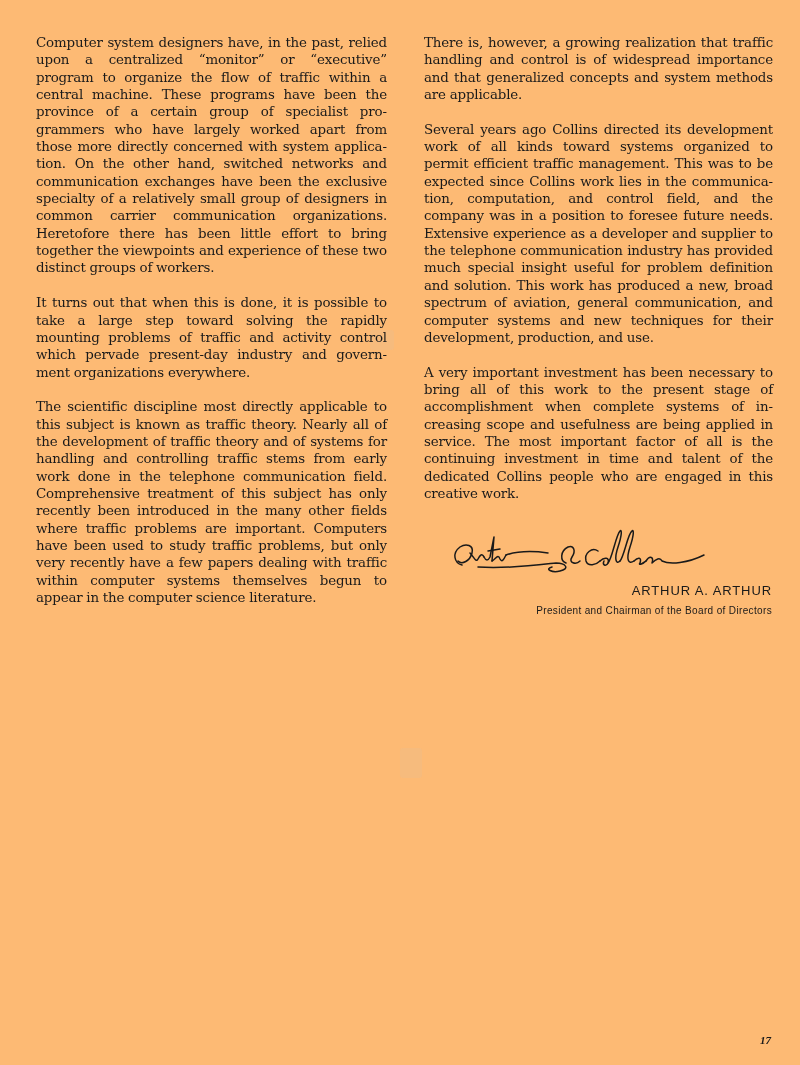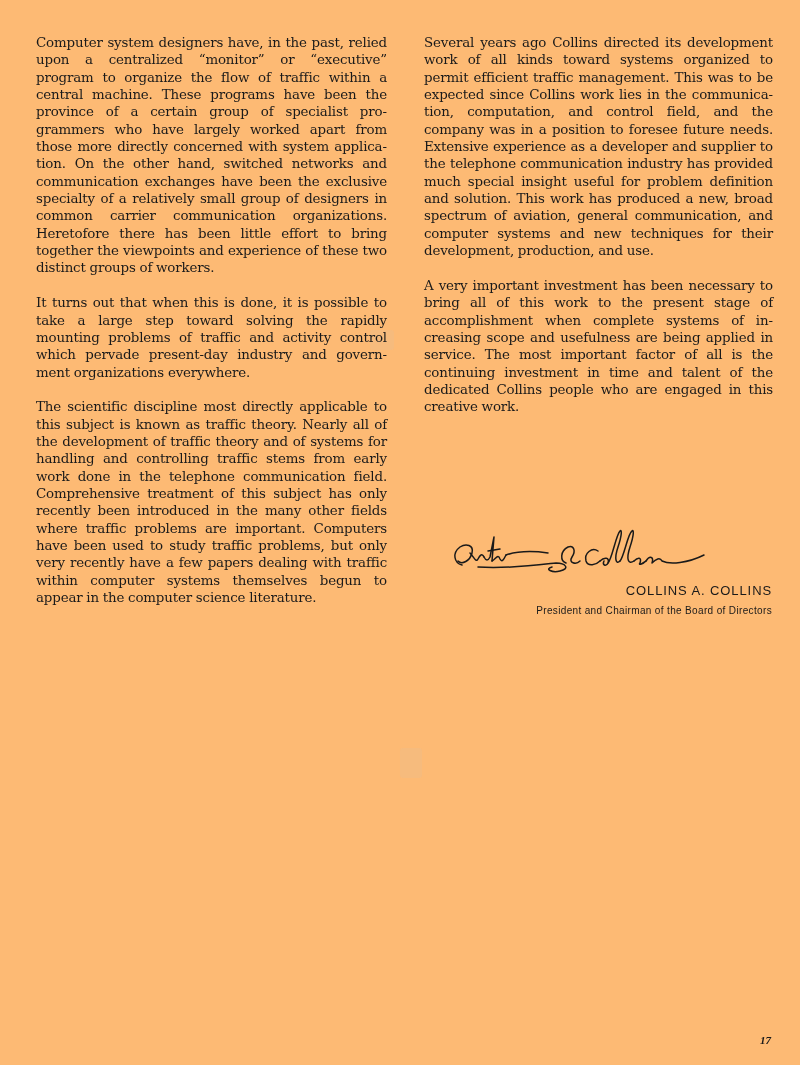--- a/index.html
+++ b/index.html
@@ -95,20 +95,21 @@
   <div class="bleed" style="left:370px;top:330px;width:24px;height:20px;"></div>
   <div class="bleed" style="left:400px;top:748px;width:22px;height:30px;"></div>
 
   <div class="column left">
     <p class="para">Computer system designers have, in the past, relied upon a centralized “monitor” or “executive” program to organize the flow of traffic within a central machine. These programs have been the province of a certain group of specialist pro­grammers who have largely worked apart from those more directly concerned with system applica­tion. On the other hand, switched networks and communication exchanges have been the exclusive specialty of a relatively small group of designers in common carrier communication organizations. Heretofore there has been little effort to bring together the viewpoints and experience of these two distinct groups of workers.</p>
     <p class="para">It turns out that when this is done, it is possible to take a large step toward solving the rapidly mounting problems of traffic and activity control which pervade present-day industry and govern­ment organizations everywhere.</p>
     <p class="para">The scientific discipline most directly applicable to this subject is known as traffic theory. Nearly all of the development of traffic theory and of systems for handling and controlling traffic stems from early work done in the telephone communication field. Comprehensive treatment of this subject has only recently been introduced in the many other fields where traffic problems are important. Com­puters have been used to study traffic problems, but only very recently have a few papers dealing with traffic within computer systems themselves begun to appear in the computer science literature.</p>
   </div>
 
   <div class="column right">
+    <p class="para">There is, however, a growing realization that traffic handling and control is of widespread importance and that generalized concepts and system methods are applicable.</p>
     <p class="para">Several years ago Collins directed its development work of all kinds toward systems organized to permit efficient traffic management. This was to be expected since Collins work lies in the communica­tion, computation, and control field, and the company was in a position to foresee future needs. Extensive experience as a developer and supplier to the telephone communication industry has pro­vided much special insight useful for problem definition and solution. This work has produced a new, broad spectrum of aviation, general com­munication, and computer systems and new tech­niques for their development, production, and use.</p>
     <p class="para">A very important investment has been necessary to bring all of this work to the present stage of accomplishment when complete systems of in­creasing scope and usefulness are being applied in service. The most important factor of all is the continuing investment in time and talent of the dedicated Collins people who are engaged in this creative work.</p>
   </div>
 
   <div class="signature-block">
     <svg class="signature-svg" viewBox="0 0 270 56">
       <g fill="none" stroke="#1a1a1a" stroke-width="1.5" stroke-linecap="round" stroke-linejoin="round">
 
         <path d="M14 42 C 6 40, 4 30, 12 24 C 18 20, 26 22, 24 30 C 22 38, 14 42, 10 38"></path>
         <path d="M22 30 C 26 34, 28 40, 30 36 C 32 32, 34 30, 36 34"></path>
@@ -122,18 +123,18 @@
         <path d="M118 40 C 112 38, 112 28, 120 24 C 126 22, 128 28, 124 34 C 120 40, 128 42, 132 38"></path>
 
         <path d="M150 28 C 144 24, 136 30, 138 38 C 140 44, 148 42, 152 38"></path>
         <path d="M152 38 C 156 34, 162 34, 160 40 C 158 44, 154 42, 156 38"></path>
         <path d="M160 40 C 164 36, 168 12, 172 8 C 174 6, 174 12, 170 24 C 166 36, 168 42, 172 38"></path>
         <path d="M172 38 C 176 34, 180 10, 184 8 C 186 6, 186 12, 182 24 C 178 36, 180 42, 186 38"></path>
         <path d="M186 38 C 190 34, 194 34, 192 40 C 190 42, 194 42, 198 38"></path>
         <path d="M198 38 C 202 32, 206 34, 204 40 C 208 36, 212 34, 214 38 C 222 42, 240 40, 256 32"></path>
       </g>
     </svg>
-    <div class="signer-name">COLLINS A. COLLINS</div>
+    <div class="signer-name">ARTHUR A. ARTHUR</div>
     <div class="signer-title">President and Chairman of the Board of Directors</div>
   </div>
 
   <div class="page-number">17</div>
 </div>
 
 </body></html>

